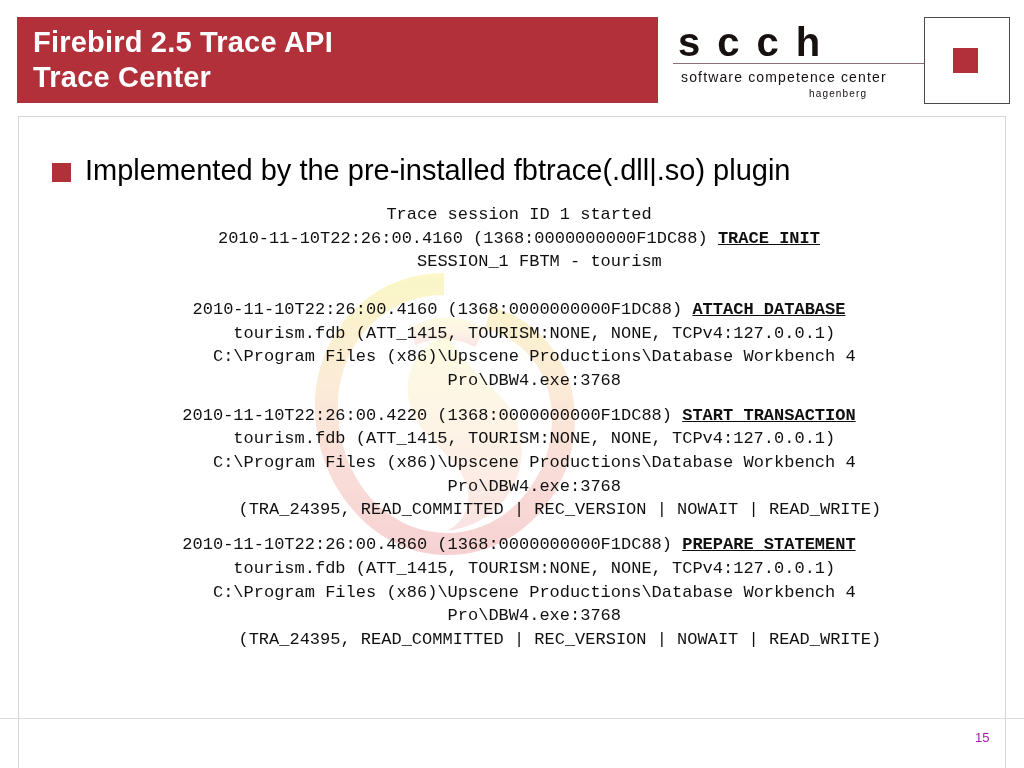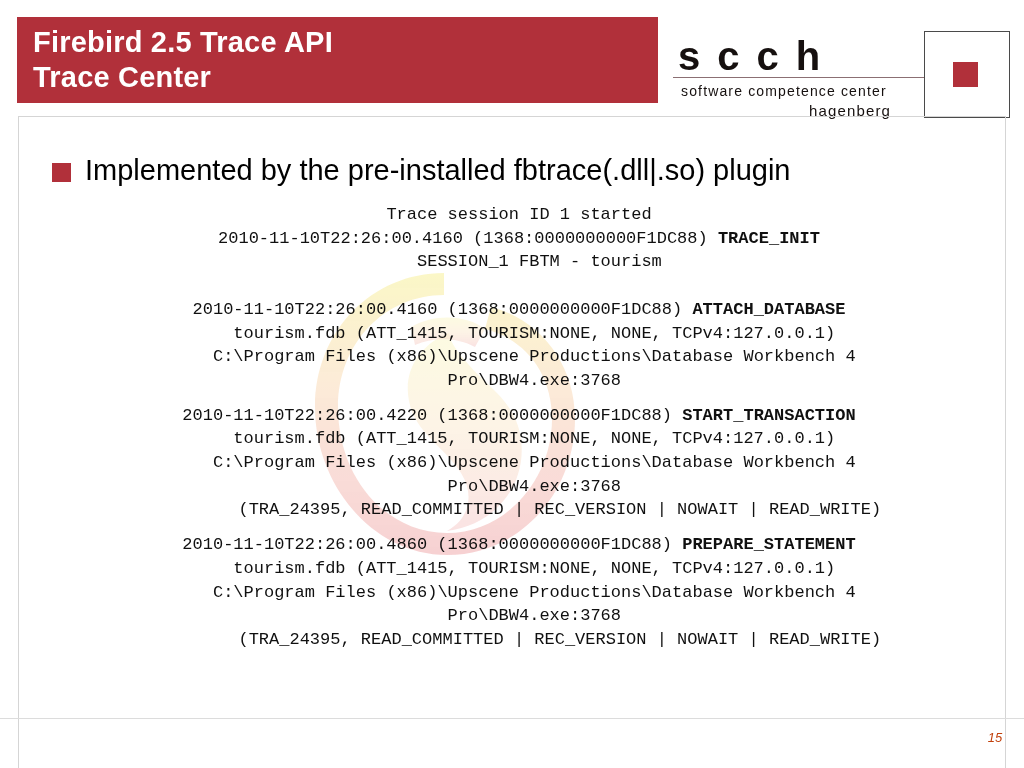--- a/index.html
+++ b/index.html
@@ -44,21 +44,20 @@
     white-space: nowrap;
   }
 
   
   .logo {
     position: absolute;
     left: 668px;
     top: 14px;
     width: 348px;
     height: 92px;
-    margin-top: 14px;
   }
   .logo-word {
     position: absolute;
     left: 10px;
     top: 6px;
     font-family: "Liberation Sans", sans-serif;
     font-size: 40px;
     font-weight: bold;
     letter-spacing: 17px;
     color: #16100f;
@@ -80,21 +79,21 @@
     font-size: 14px;
     letter-spacing: 1.15px;
     color: #16100f;
     white-space: nowrap;
   }
   .logo-sub2 {
     position: absolute;
     left: 141px;
     top: 74px;
     font-family: "Liberation Sans", sans-serif;
-    font-size: 15px;
+    font-size: 10px;
     letter-spacing: 1.15px;
     color: #16100f;
     white-space: nowrap;
   }
   .logo-box {
     position: absolute;
     left: 256px;
     top: 3px;
     width: 84px;
     height: 85px;
@@ -167,21 +166,21 @@
     width: 940px;
     font-family: "Liberation Mono", "DejaVu Sans Mono", monospace;
     font-size: 17px;
     line-height: 23.7px;
     color: #101010;
     white-space: pre;
     text-align: center;
   }
   .trace .blk { display: block; }
   .trace .ln  { display: block; white-space: pre; }
-  .trace .kw  { font-weight: bold; }
+  .trace .kw  { font-weight: bold; text-decoration: underline; }
   .trace .gap { display: block; height: 23.7px; }
   .trace .gap-sm { display: block; height: 11px; }
 
   
   .footer-rule {
     position: absolute;
     left: 0px;
     top: 718px;
     width: 1024px;
     height: 1px;
@@ -194,25 +193,24 @@
     font-family: "Liberation Sans", sans-serif;
     font-size: 13px;
     color: #cfcfcf;
     white-space: nowrap;
   }
   .footer-right {
     position: absolute;
     left: 975px;
     top: 730px;
     width: 40px;
-    text-align: center;
+    text-align: left;
     font-family: "Liberation Sans", sans-serif;
     font-size: 13px;
-    color: #c2410c;
-    font-style: italic;
+    color: #a21caf;
   }
 </style>
 </head>
 <body>
 
 <div class="slide">
 
   <div class="title-bar">
     <div class="title-line">Firebird 2.5 Trace API</div>
     <div class="title-line">Trace Center</div>

